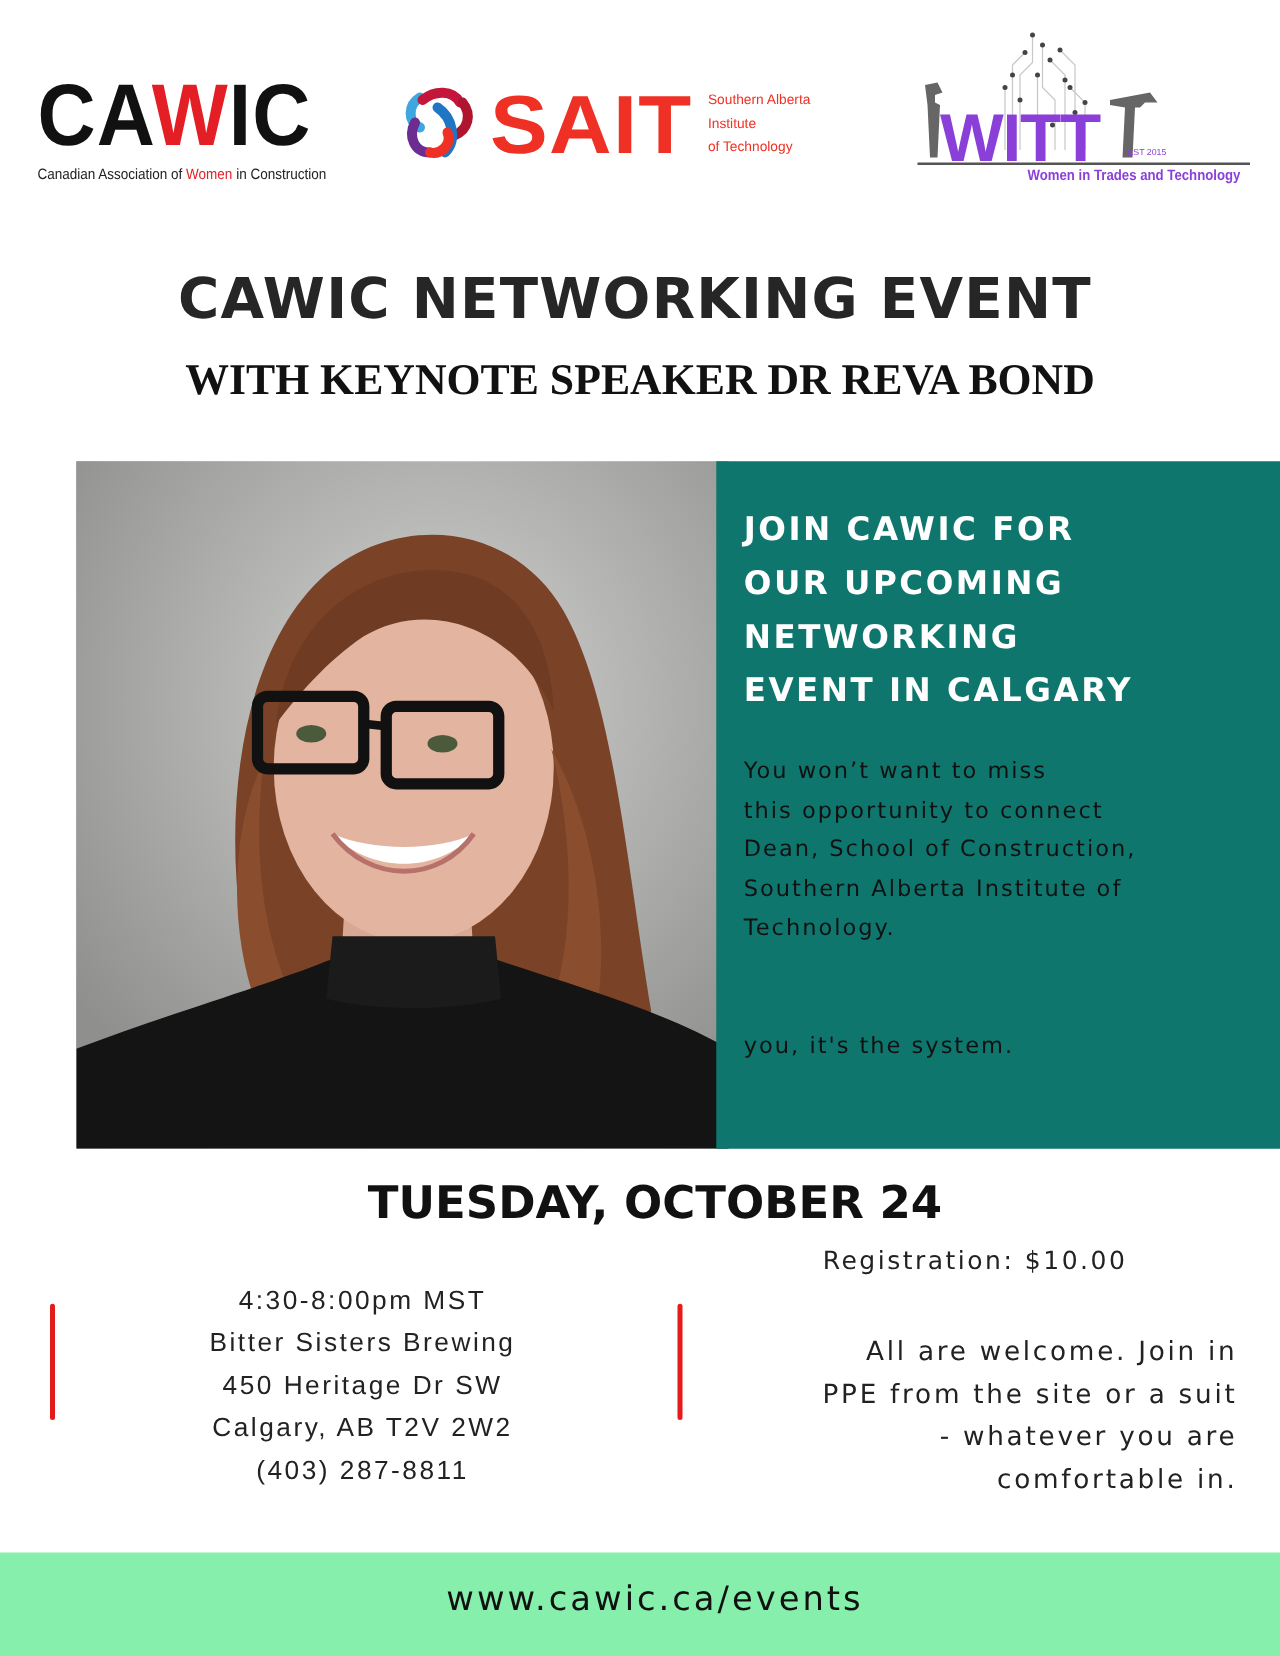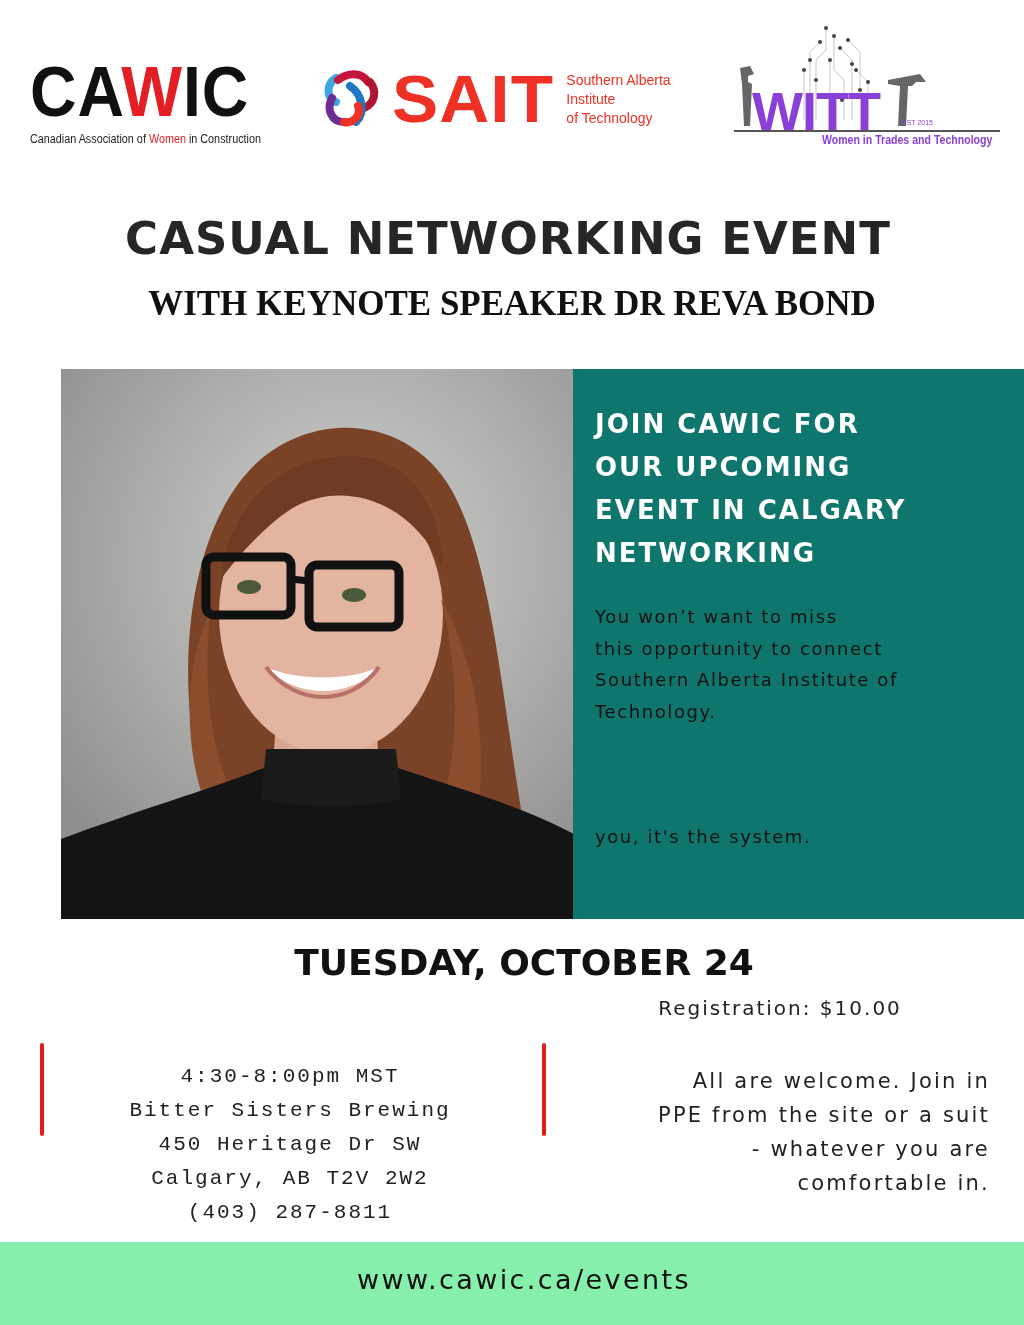--- a/index.html
+++ b/index.html
@@ -9,21 +9,21 @@
   
   .logo-cawic { position: absolute; left: 30px; top: 62px; width: 250px; }
   .cawic-word { font-family: "Liberation Sans", sans-serif; font-weight: 700; font-size: 70px; line-height: 60px; letter-spacing: 1px; color: #111; transform: scaleX(0.92); transform-origin: left; white-space: nowrap; }
   .cawic-word .w { color: #e31e24; }
   .cawic-sub { font-family: "Liberation Sans", sans-serif; font-size: 12px; color: #222; margin-top: 10px; white-space: nowrap; transform: scaleX(0.9); transform-origin: left; }
   .cawic-sub .red { color: #e31e24; }
 
   .logo-sait { position: absolute; left: 322px; top: 64px; height: 70px; display: flex; align-items: center; }
   .sait-mark { width: 62px; height: 62px; }
   .sait-word { font-family: "Liberation Sans", sans-serif; font-weight: 700; font-size: 66px; color: #ee3124; margin-left: 8px; letter-spacing: 1px; line-height: 1; transform: scaleX(1.05); transform-origin: left; }
-  .sait-full { font-family: "Liberation Sans", sans-serif; font-size: 14px; color: #ee3124; margin-left: 20px; line-height: 19px; }
+  .sait-full { font-family: "Liberation Sans", sans-serif; font-size: 11px; color: #ee3124; margin-left: 20px; line-height: 19px; }
 
   .logo-witt { position: absolute; left: 730px; top: 20px; width: 272px; height: 130px; }
   .witt-circuit { position: absolute; left: 60px; top: 0; width: 110px; height: 110px; }
   .witt-word { position: absolute; left: 22px; top: 64px; font-family: "Liberation Sans", sans-serif; font-weight: 700; font-size: 54px; color: #8b3fd9; letter-spacing: -1px; line-height: 1; }
   .witt-est { position: absolute; left: 172px; top: 99px; font-family: "Liberation Sans", sans-serif; font-size: 7px; color: #8b3fd9; }
   .witt-line { position: absolute; left: 4px; top: 110px; width: 266px; height: 2px; background: #555; }
   .witt-tag { position: absolute; left: 92px; top: 113px; font-family: "Liberation Sans", sans-serif; font-weight: 700; font-size: 12px; color: #8b3fd9; white-space: nowrap; transform: scaleX(0.88); transform-origin: left; }
   .witt-wrench { position: absolute; left: 6px; top: 44px; width: 22px; height: 64px; }
   .witt-hammer { position: absolute; left: 156px; top: 50px; width: 42px; height: 58px; }
 
@@ -42,21 +42,21 @@
   .panel-topic b { font-weight: 700; }
 
   
   .date-heading { position: absolute; left: 0; width: 1048px; top: 942px; text-align: center; font-family: "DejaVu Sans", sans-serif; font-weight: 700; font-size: 36px; color: #111; }
 
   
   .divider { position: absolute; width: 4px; background: #e51b1b; border-radius: 2px; }
   .div-left { left: 40px; top: 1043px; height: 93px; }
   .div-mid { left: 542px; top: 1043px; height: 93px; }
 
-  .venue { position: absolute; left: 60px; width: 460px; top: 1024px; text-align: center; font-family: Liberation Mono, monospace; font-size: 21px; line-height: 34px; color: #222; letter-spacing: 2px; margin-top: 36px; }
+  .venue { position: absolute; left: 60px; width: 460px; top: 1024px; text-align: center; font-family: Liberation Sans, sans-serif; font-size: 21px; line-height: 34px; color: #222; letter-spacing: 2px; }
 
   .registration { position: absolute; left: 560px; width: 440px; top: 996px; text-align: center; font-family: "DejaVu Sans", sans-serif; font-size: 20px; color: #222; letter-spacing: 2px; }
   .welcome { position: absolute; left: 570px; width: 420px; top: 1064px; text-align: right; font-family: "DejaVu Sans", sans-serif; font-size: 21px; line-height: 34px; color: #222; letter-spacing: 2.2px; }
 
   
   .footer { position: absolute; left: 0; top: 1242px; width: 1024px; height: 83px; background: #86efac; }
   .footer-url { position: absolute; left: 0; width: 1048px; top: 22px; text-align: center; font-family: "DejaVu Sans", sans-serif; font-size: 27px; color: #111; letter-spacing: 2.4px; }
 </style>
 </head>
 <body>
@@ -117,21 +117,21 @@
   </svg>
   <div class="witt-word">WITT</div>
   <svg class="witt-hammer" viewBox="0 0 42 58">
     <path d="M2 10 L34 4 L40 12 L30 12 L26 16 L22 16 L20 56 L12 56 L14 16 L2 14 Z" fill="#666"></path>
   </svg>
   <div class="witt-est">EST 2015</div>
   <div class="witt-line"></div>
   <div class="witt-tag">Women in Trades and Technology</div>
 </div>
 
-<h1 class="title-1">CASUAL NETWORKING EVENT</h1>
+<h1 class="title-1">CAWIC NETWORKING EVENT</h1>
 <h2 class="title-2">WITH KEYNOTE SPEAKER DR REVA BOND</h2>
 
 <div class="photo" aria-label="Portrait of Dr. Reva Bond">
   <svg width="522" height="550" viewBox="0 0 522 550">
     <defs>
       <radialGradient id="bg" cx="0.55" cy="0.35" r="0.7">
         <stop offset="0" stop-color="#d2d3d1"></stop>
         <stop offset="1" stop-color="#8f908e"></stop>
       </radialGradient>
     </defs>
@@ -159,26 +159,27 @@
 
     <path d="M0 470 C 80 440, 150 420, 200 400 L 215 395 C 240 430, 300 430, 325 395 L 340 400 C 400 420, 470 440, 522 470 L 522 550 L 0 550 Z" fill="#141414"></path>
     <path d="M205 380 L 335 380 L 340 430 C 300 440, 240 440, 200 430 Z" fill="#1b1b1b"></path>
   </svg>
 </div>
 
 <div class="red-panel">
   <div class="panel-heading">
     <div>JOIN CAWIC FOR</div>
     <div>OUR UPCOMING</div>
+    <div>NETWORKING</div>
     <div>EVENT IN CALGARY</div>
-    <div>NETWORKING</div>
   </div>
   <div class="panel-body">
     <div>You won’t want to miss</div>
     <div>this opportunity to connect</div>
+    <div>Dean, School of Construction,</div>
     <div>Southern Alberta Institute of</div>
     <div>Technology.</div>
   </div>
   <div class="panel-topic">
     <div>you, it's the system.</div>
   </div>
 </div>
 
 <div class="date-heading">TUESDAY, OCTOBER 24</div>
 

